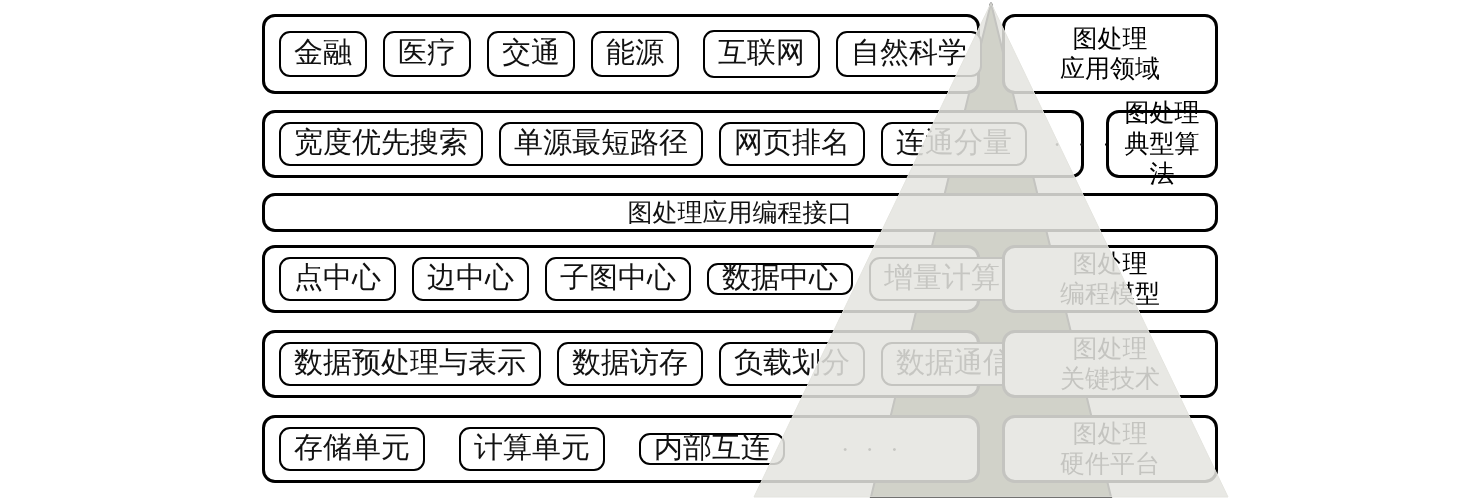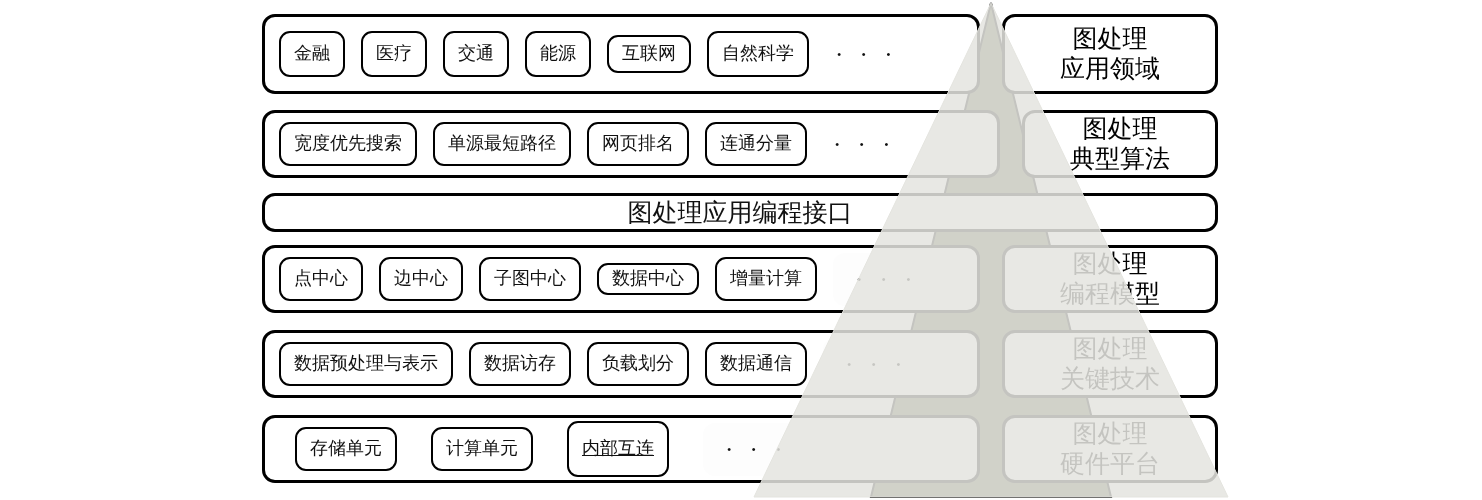--- a/index.html
+++ b/index.html
@@ -74,21 +74,21 @@
   .panel.full {
     justify-content: center;
     font-size: 25px;
     color: #111111;
   }
 
   .chip {
     border: 2.6px solid #000000;
     border-radius: 11px;
     background: #ffffff;
-    font-size: 18px;
+    font-size: 29px;
     color: #111111;
     padding: 5px 13px 8px 13px;
     white-space: nowrap;
     line-height: 1;
     display: flex;
     align-items: center;
     justify-content: center;
     box-sizing: border-box;
   }
 
@@ -124,21 +124,21 @@
   </svg>
 
   <div class="rows">
 
     <div class="row" style="left:262px; top:14px; width:956px; height:80px;">
       <div class="panel items" style="width:718px;">
         <div class="chip" style="height:46px;">金融</div>
         <div class="chip" style="height:46px;">医疗</div>
         <div class="chip" style="height:46px;">交通</div>
         <div class="chip" style="height:46px;">能源</div>
-        <div class="chip" style="height:38px;">互联网</div>
+        <div class="chip" style="height:48px;margin-left:8px;">互联网</div>
         <div class="chip" style="height:46px;">自然科学</div>
         <div class="ellipsis">· · ·</div>
       </div>
       <div class="panel label" style="width:216px;">
         <div>
           <span class="lbl-line">图处理</span>
           <span class="lbl-line">应用领域</span>
         </div>
       </div>
     </div>
@@ -190,24 +190,24 @@
       </div>
       <div class="panel label" style="width:216px;">
         <div>
           <span class="lbl-line">图处理</span>
           <span class="lbl-line">关键技术</span>
         </div>
       </div>
     </div>
 
     <div class="row" style="left:262px; top:415px; width:956px; height:68px;">
-      <div class="panel items" style="width:718px; gap:34px; padding:0 30px;">
+      <div class="panel items" style="width:718px; gap:34px; padding:0 14px;">
         <div class="chip" style="height:44px;">存储单元</div>
         <div class="chip" style="height:44px;">计算单元</div>
-        <div class="chip" style="height:56px;text-decoration:underline;">内部互连</div>
+        <div class="chip" style="height:32px;">内部互连</div>
         <div class="ellipsis plate">· · ·</div>
       </div>
       <div class="panel label" style="width:216px;">
         <div>
           <span class="lbl-line">图处理</span>
           <span class="lbl-line">硬件平台</span>
         </div>
       </div>
     </div>
 

